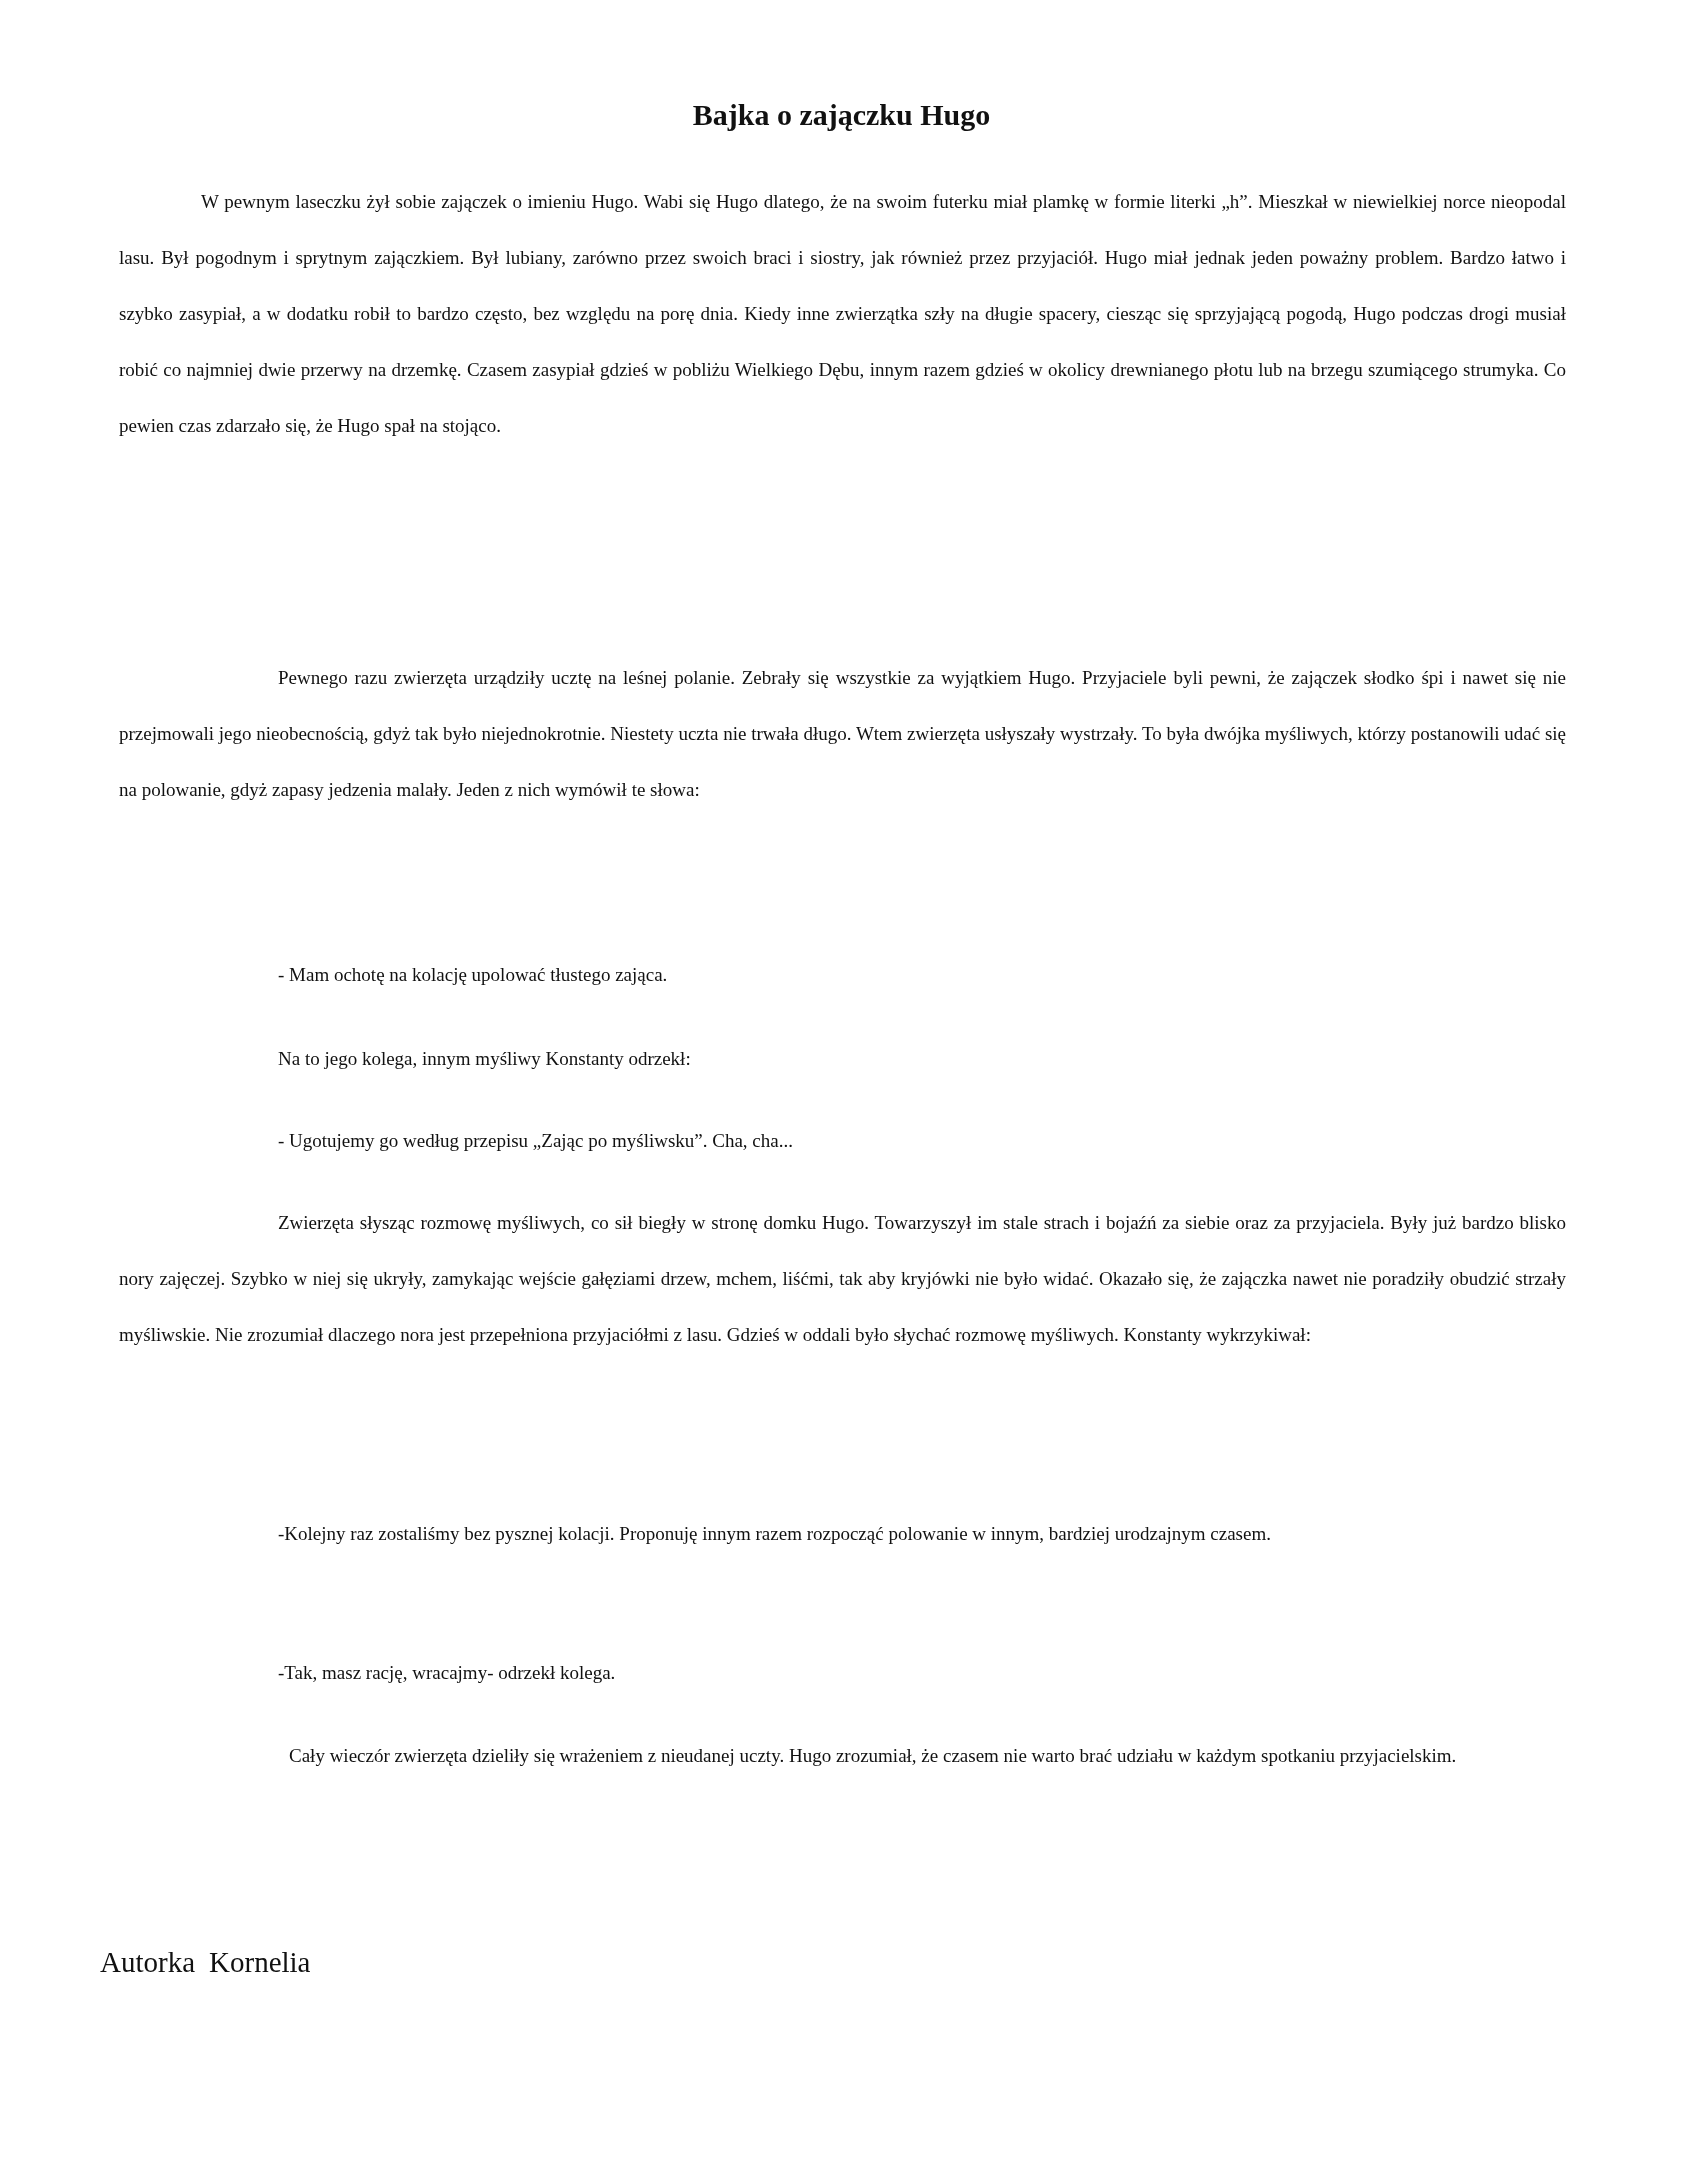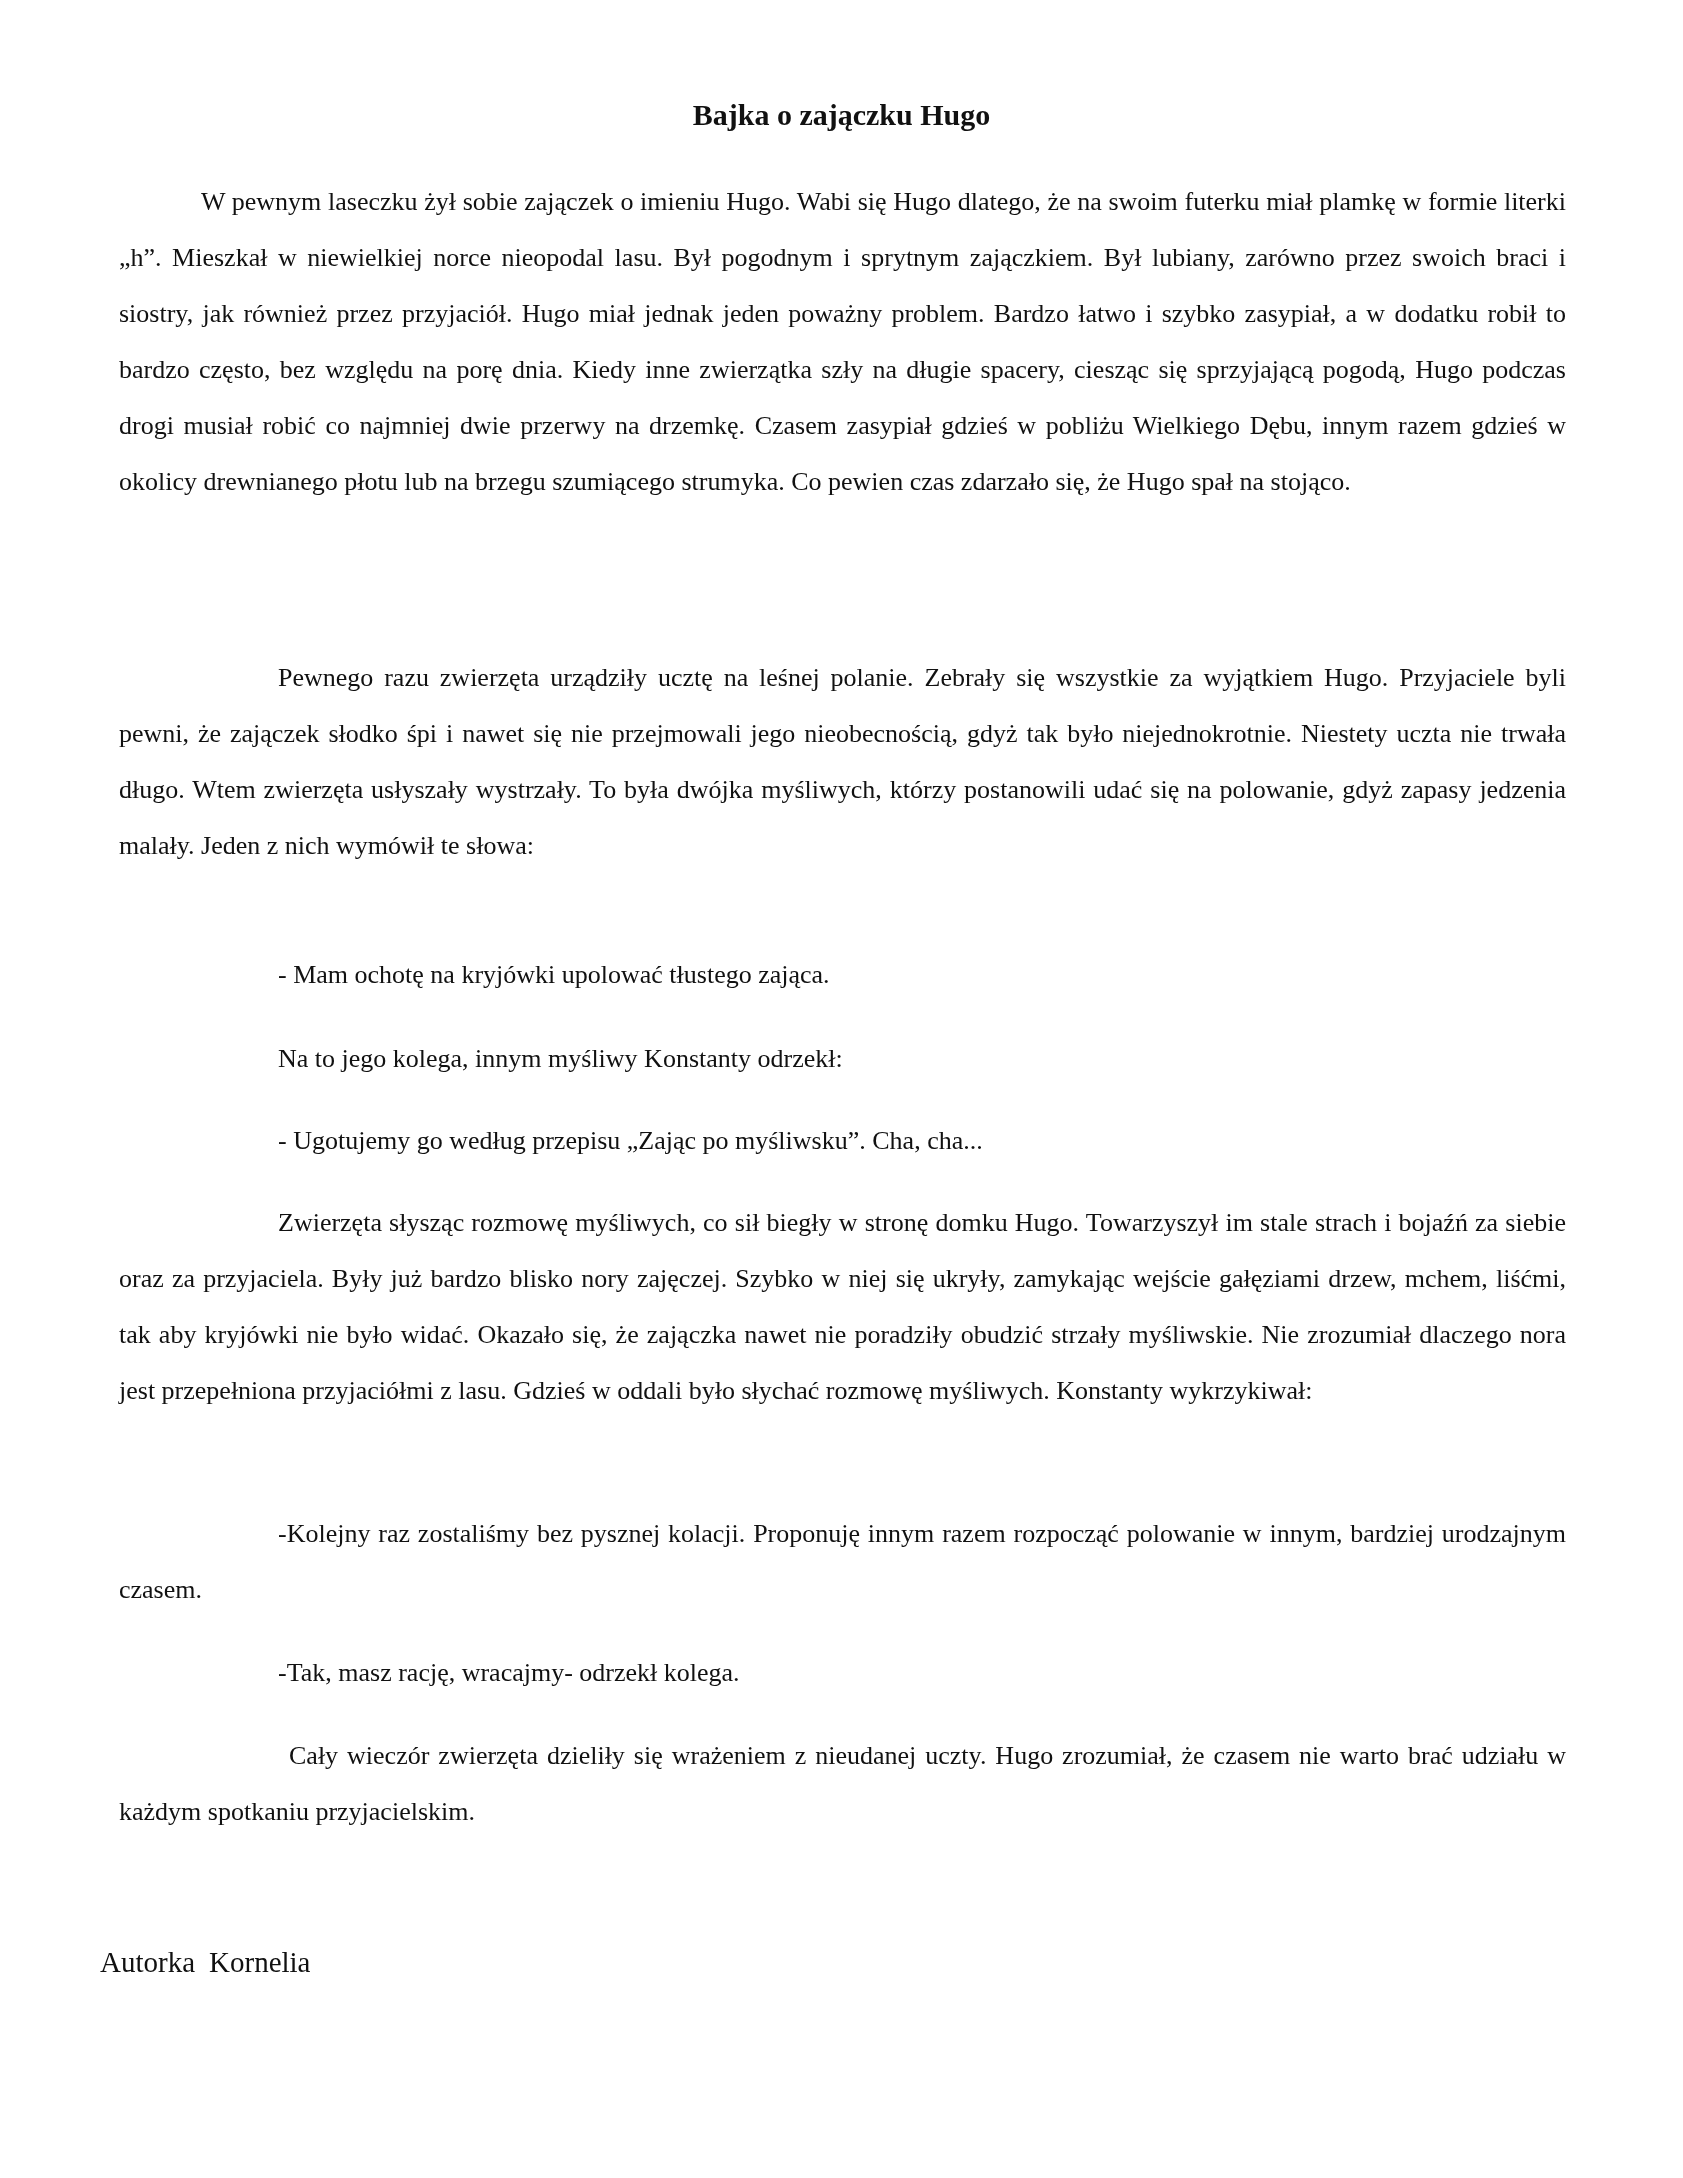--- a/index.html
+++ b/index.html
@@ -30,21 +30,21 @@
       text-align: center;
       font-weight: bold;
       font-size: 30px;
       line-height: 36px;
       margin: 0;
     }
     .body-text {
       position: absolute;
       left: 119px;
       width: 1447px;
-      font-size: 26px;
+      font-size: 19px;
       line-height: 56px;
       text-align: justify;
       margin: 0;
     }
     .p1 { top: 174px; text-indent: 82px; }
     .p2 { top: 650px; text-indent: 159px; }
     .d1 { top: 947px; text-indent: 159px; }
     .n1 { top: 1031px; text-indent: 159px; }
     .d2 { top: 1113px; text-indent: 159px; }
     .p3 { top: 1195px; text-indent: 159px; }
@@ -63,21 +63,21 @@
     .author .author-name { margin-left: 14px; }
   </style>
 </head>
 <body>
 
 <div class="page">
   <h1 class="title">Bajka o zajączku Hugo</h1>
 
   <p class="body-text p1">W pewnym laseczku żył sobie zajączek o imieniu Hugo. Wabi się Hugo dlatego, że na swoim futerku miał plamkę w formie literki „h”. Mieszkał w niewielkiej norce nieopodal lasu. Był pogodnym i sprytnym zajączkiem. Był lubiany, zarówno przez swoich braci i siostry, jak również przez przyjaciół. Hugo miał jednak jeden poważny problem. Bardzo łatwo i szybko zasypiał, a w dodatku robił to bardzo często, bez względu na porę dnia. Kiedy inne zwierzątka szły na długie spacery, ciesząc się sprzyjającą pogodą, Hugo podczas drogi musiał robić co najmniej dwie przerwy na drzemkę. Czasem zasypiał gdzieś w pobliżu Wielkiego Dębu, innym razem gdzieś w okolicy drewnianego płotu lub na brzegu szumiącego strumyka.  Co pewien czas zdarzało się, że Hugo spał na stojąco.</p>
   <p class="body-text p2">Pewnego razu zwierzęta urządziły ucztę na leśnej polanie. Zebrały się wszystkie za wyjątkiem Hugo. Przyjaciele byli pewni, że zajączek słodko śpi i nawet się nie przejmowali jego nieobecnością, gdyż tak było niejednokrotnie. Niestety uczta nie trwała długo. Wtem zwierzęta usłyszały wystrzały. To była dwójka myśliwych, którzy postanowili udać się na polowanie, gdyż zapasy jedzenia malały. Jeden z nich wymówił te słowa:</p>
-  <p class="body-text d1">- Mam ochotę na kryjówki upolować tłustego zająca.</p>
+  <p class="body-text d1">- Mam ochotę na kolację upolować tłustego zająca.</p>
   <p class="body-text n1">Na to jego kolega, innym myśliwy Konstanty odrzekł:</p>
   <p class="body-text d2">- Ugotujemy go według przepisu „Zając po myśliwsku”. Cha, cha...</p>
   <p class="body-text p3">Zwierzęta słysząc rozmowę myśliwych, co sił biegły w stronę domku Hugo. Towarzyszył im stale strach i bojaźń za siebie oraz za przyjaciela.  Były już bardzo blisko nory zajęczej. Szybko w niej się ukryły, zamykając wejście gałęziami drzew, mchem, liśćmi, tak aby kryjówki nie było widać. Okazało się, że zajączka nawet nie poradziły obudzić strzały myśliwskie. Nie zrozumiał dlaczego nora jest przepełniona przyjaciółmi z lasu. Gdzieś w oddali było słychać rozmowę myśliwych. Konstanty wykrzykiwał:</p>
   <p class="body-text d3">-Kolejny raz zostaliśmy bez pysznej kolacji. Proponuję innym razem rozpocząć polowanie w innym, bardziej urodzajnym czasem.</p>
   <p class="body-text d4">-Tak, masz rację, wracajmy- odrzekł kolega.</p>
   <p class="body-text p4">Cały wieczór zwierzęta dzieliły się wrażeniem z nieudanej uczty. Hugo zrozumiał, że czasem nie warto brać udziału w każdym spotkaniu przyjacielskim.</p>
 
   <div class="author"><span class="author-label">Autorka</span><span class="author-name">Kornelia</span></div>
 </div>
 

